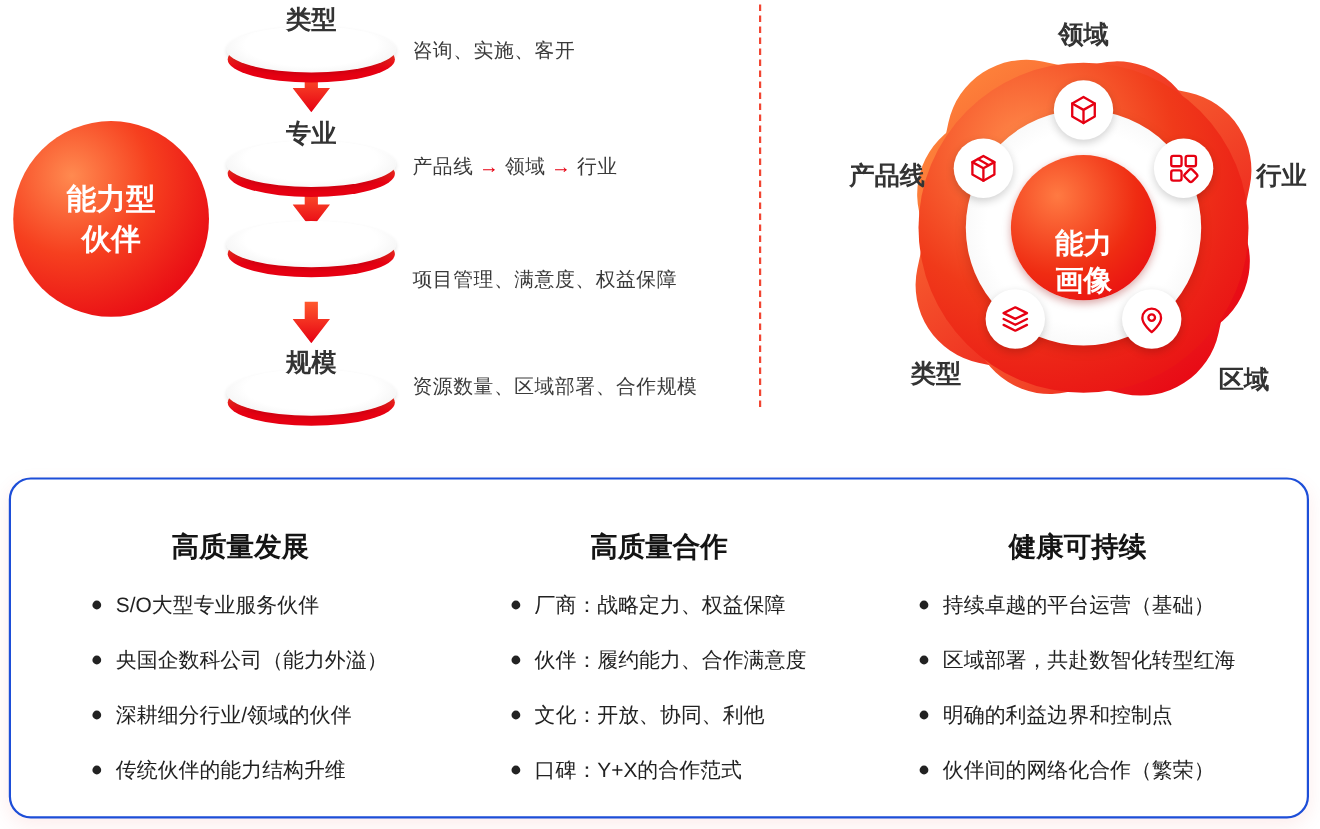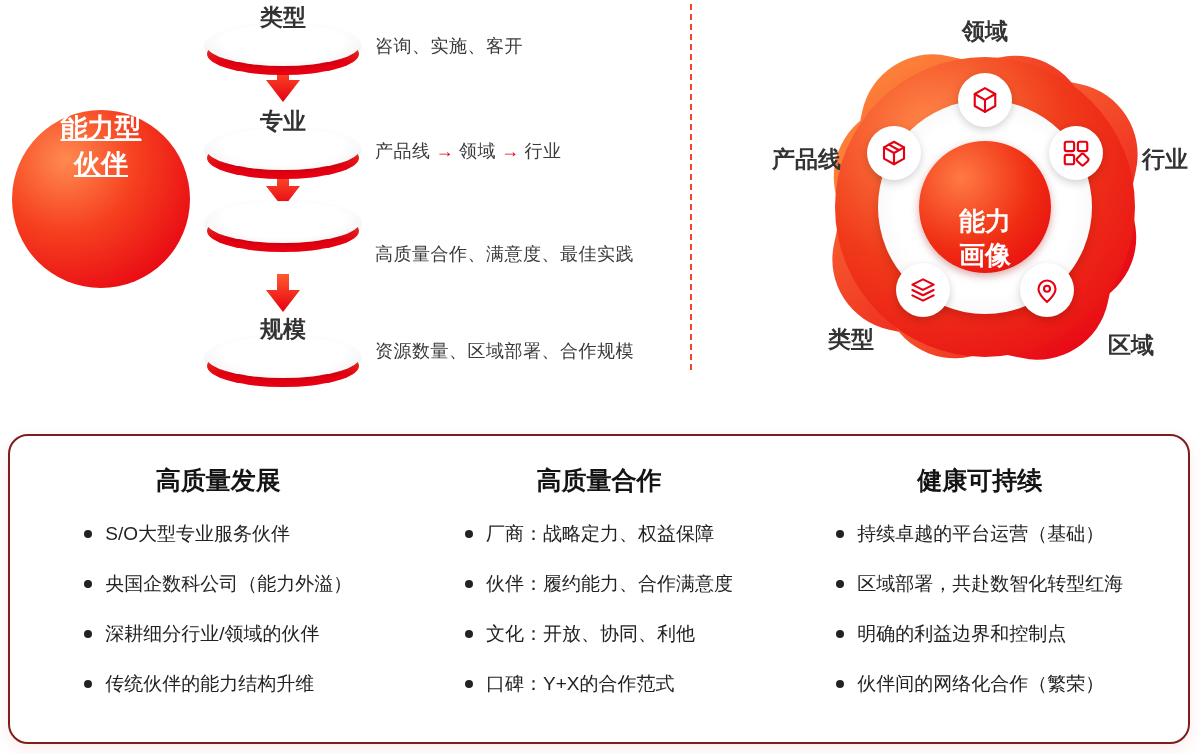--- a/index.html
+++ b/index.html
@@ -10,22 +10,22 @@
   }
 
   
   .partner-circle { position: absolute; left: 12px; top: 110px; width: 178px; height: 178px; }
   .partner-circle .bump { position: absolute; background: linear-gradient(135deg,#ff7b45,#e60012); }
   .partner-circle .bump1 { left: 16px; top: 16px; width: 146px; height: 146px; border-radius: 38px; transform: rotate(16deg); }
   .partner-circle .bump2 { left: 22px; top: 22px; width: 134px; height: 134px; border-radius: 38px; transform: rotate(-22deg); }
   .partner-circle .core {
     position: absolute; inset: 0; border-radius: 50%;
     background: radial-gradient(circle at 30% 28%, #ff8a50 0%, #f6401f 40%, #e60012 88%);
-    display: flex; align-items: flex-start; justify-content: center; text-align: center;
-    color: #fff; font-weight: 700; font-size: 27px; line-height: 1.35; text-decoration: underline;
+    display: flex; align-items: center; justify-content: center; text-align: center;
+    color: #fff; font-weight: 700; font-size: 27px; line-height: 1.35;
   }
 
   
   .funnel { position: absolute; left: 206px; top: 0; width: 154px; height: 382px; }
   .step { position: absolute; left: 0; width: 154px; text-align: center; z-index: 2; }
   .step-label { position: relative; z-index: 2; font-size: 23px; font-weight: 700; color: #333; }
   .disc { position: relative; margin-top: -9px; height: 54px; }
   .disc .rim  { position: absolute; left: 1px; right: 1px; top: 9px; height: 42px; border-radius: 50%;
                 background: linear-gradient(180deg,#ff6a33 0%, #e60012 70%); }
   .disc .face { position: absolute; left: 0; right: 0; top: 0; height: 42px; border-radius: 50%;
@@ -60,23 +60,23 @@
   .cap-icon svg { width: 30px; height: 30px; stroke: #e60012; fill: none;
                   stroke-width: 1.7; stroke-linejoin: round; stroke-linecap: round; }
   .ci-top { left: 123px; top: 16px; }   .ci-right { left: 214px; top: 69px; }
   .ci-br  { left: 185px; top: 206px; }  .ci-bl   { left: 61px;  top: 206px; }
   .ci-left{ left: 32px;  top: 69px; }
 
   .cap-label { position: absolute; font-size: 23px; font-weight: 700; color: #333; }
 
   
   .card { position: absolute; left: 8px; top: 434px; width: 1182px; height: 310px;
-          border: 2px solid #7f1d1d; border-radius: 20px; background: #fff;
+          border: 2px solid #1d4ed8; border-radius: 20px; background: #fff;
           box-shadow: 0 6px 18px rgba(230,0,18,0.08);
-          display: grid; grid-template-columns: 1fr 1fr 1fr; padding: 28px 18px 0; }
+          display: grid; grid-template-columns: 1fr 1fr 1fr; padding: 44px 18px 0; }
   .col-inner { width: max-content; margin: 0 auto; }
   .col-inner h3 { margin: 0 0 24px; text-align: center; font-size: 25px; color: #141414; font-weight: 700; }
   .col-inner ul { list-style: none; margin: 14px; padding: 0; }
   .col-inner li { display: flex; align-items: center; gap: 13px; margin-bottom: 24px;
                   font-size: 19px; color: #222; font-weight: 500; }
   .bullet { width: 8px; height: 8px; border-radius: 50%; background: #222; flex: 0 0 8px; }
 </style>
 </head>
 <body>
 
@@ -138,21 +138,21 @@
           <div class="rim"></div>
           <div class="face"></div>
         </div>
     </div>
   </div>
 
   <div class="desc" style="top:34px">咨询、实施、客开</div>
   <div class="desc" style="top:139px">
     <span>产品线</span><span class="rarrow">→</span><span>领域</span><span class="rarrow">→</span><span>行业</span>
   </div>
-  <div class="desc" style="top:242px">高质量合作、满意度、最佳实践</div>
+  <div class="desc" style="top:242px">项目管理、满意度、权益保障</div>
   <div class="desc" style="top:339px">资源数量、区域部署、合作规模</div>
 
   <div class="divider"></div>
 
   <div class="cap">
     <div class="blob blob1"></div>
     <div class="blob blob2"></div>
     <div class="cap-outer"></div>
     <div class="cap-ring"></div>
     <div class="cap-center">

